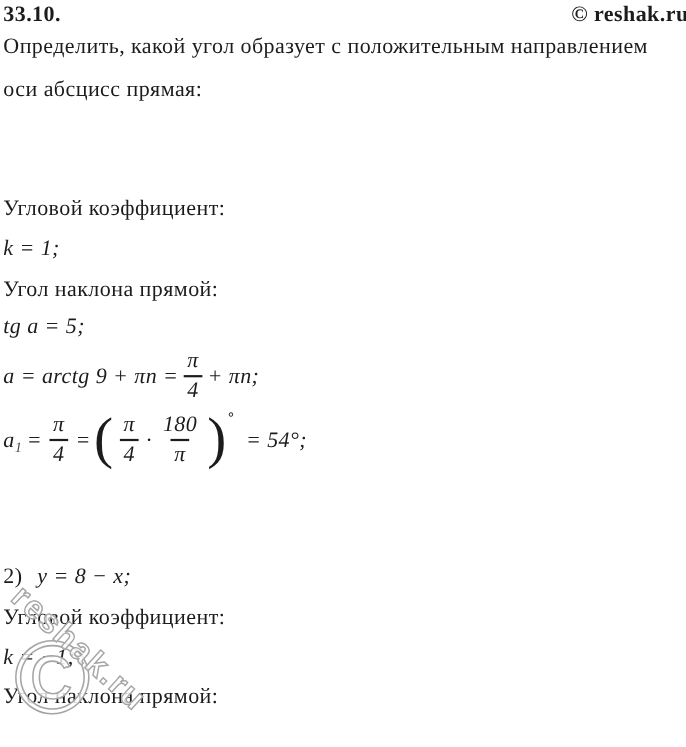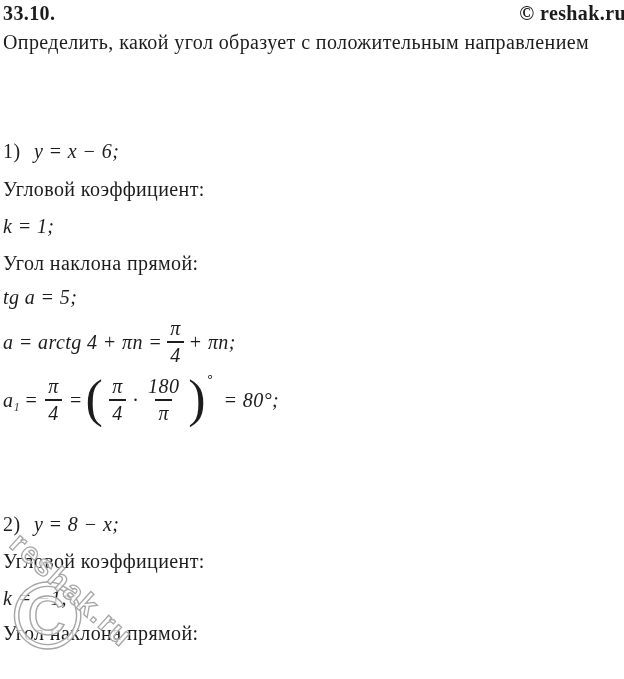--- a/index.html
+++ b/index.html
@@ -76,36 +76,33 @@
 </style>
 </head>
 <body>
 
 <div class="page">
 
   <div class="line bold" style="top:2px">33.10.</div>
   <div class="line credit" style="top:2px">© reshak.ru</div>
 
   <div class="line" style="top:31px">Определить, какой угол образует с положительным направлением</div>
+  <div class="line" style="top:70px">оси абсцисс прямая:</div>
 
-  <div class="line" style="top:140px">
-    <span class="marker">1)</span>
-    <span class="math">y = x − 6;</span>
-  </div>
 
   <div class="line" style="top:178px">Угловой коэффициент:</div>
 
   <div class="line math" style="top:215px">k = 1;</div>
 
   <div class="line" style="top:252px">Угол наклона прямой:</div>
 
   <div class="line math" style="top:286px">tg a = 5;</div>
 
   <div class="formula-row" style="top:318px;height:48px">
-    <span class="math">a = arctg 4 + πn =</span>
+    <span class="math">a = arctg 9 + πn =</span>
     <span class="frac">
       <span class="num">π</span>
       <span class="den">4</span>
     </span>
     <span class="math">+ πn;</span>
   </div>
 
   <div class="formula-row" style="top:371px;height:58px">
     <span class="math">a</span>
     <span class="sub">1</span>
@@ -120,21 +117,21 @@
       <span class="num">π</span>
       <span class="den">4</span>
     </span>
     <span class="op">·</span>
     <span class="frac">
       <span class="num">180</span>
       <span class="den">π</span>
     </span>
     <span class="bigparen">)</span>
     <span class="sup-deg">∘</span>
-    <span class="math" style="margin-left:8px">= 80°;</span>
+    <span class="math" style="margin-left:8px">= 54°;</span>
   </div>
 
 
   <div class="line" style="top:513px">
     <span class="marker">2)</span>
     <span class="math">y = 8 − x;</span>
   </div>
 
   <div class="line" style="top:550px">Угловой коэффициент:</div>
 

